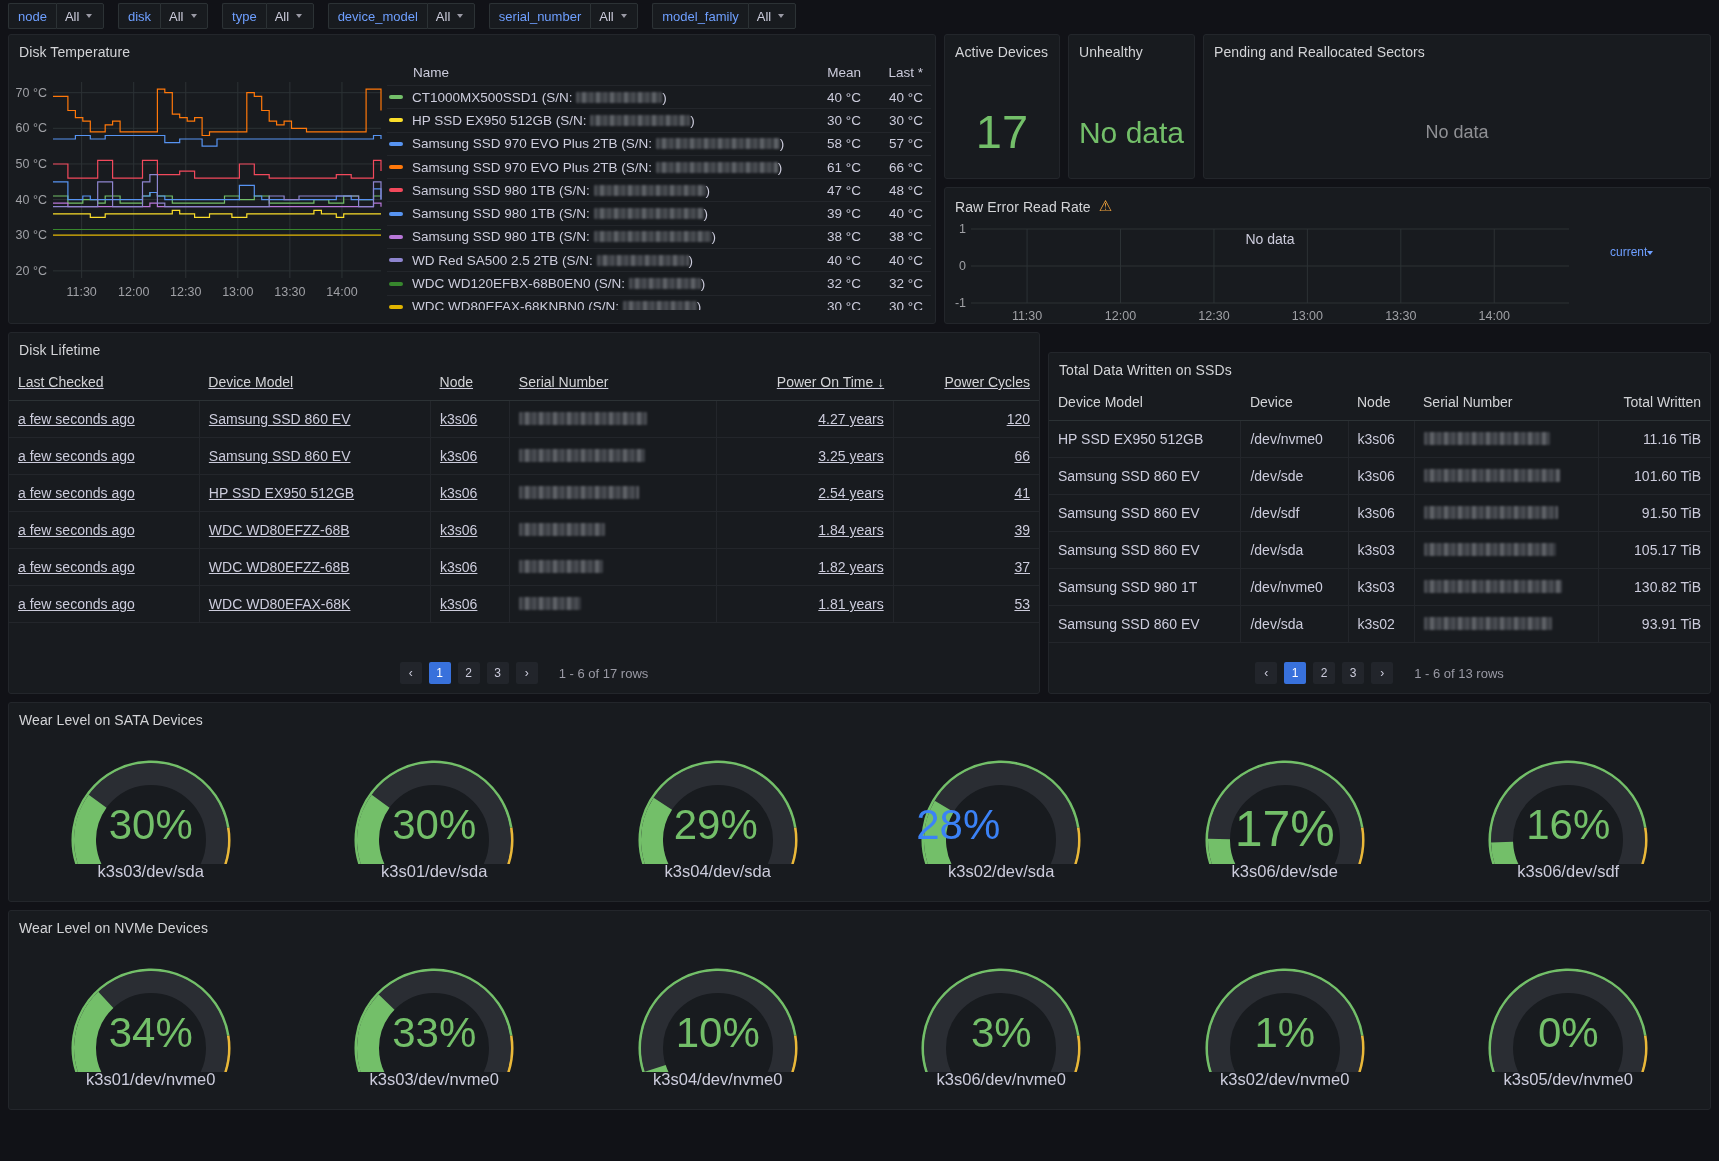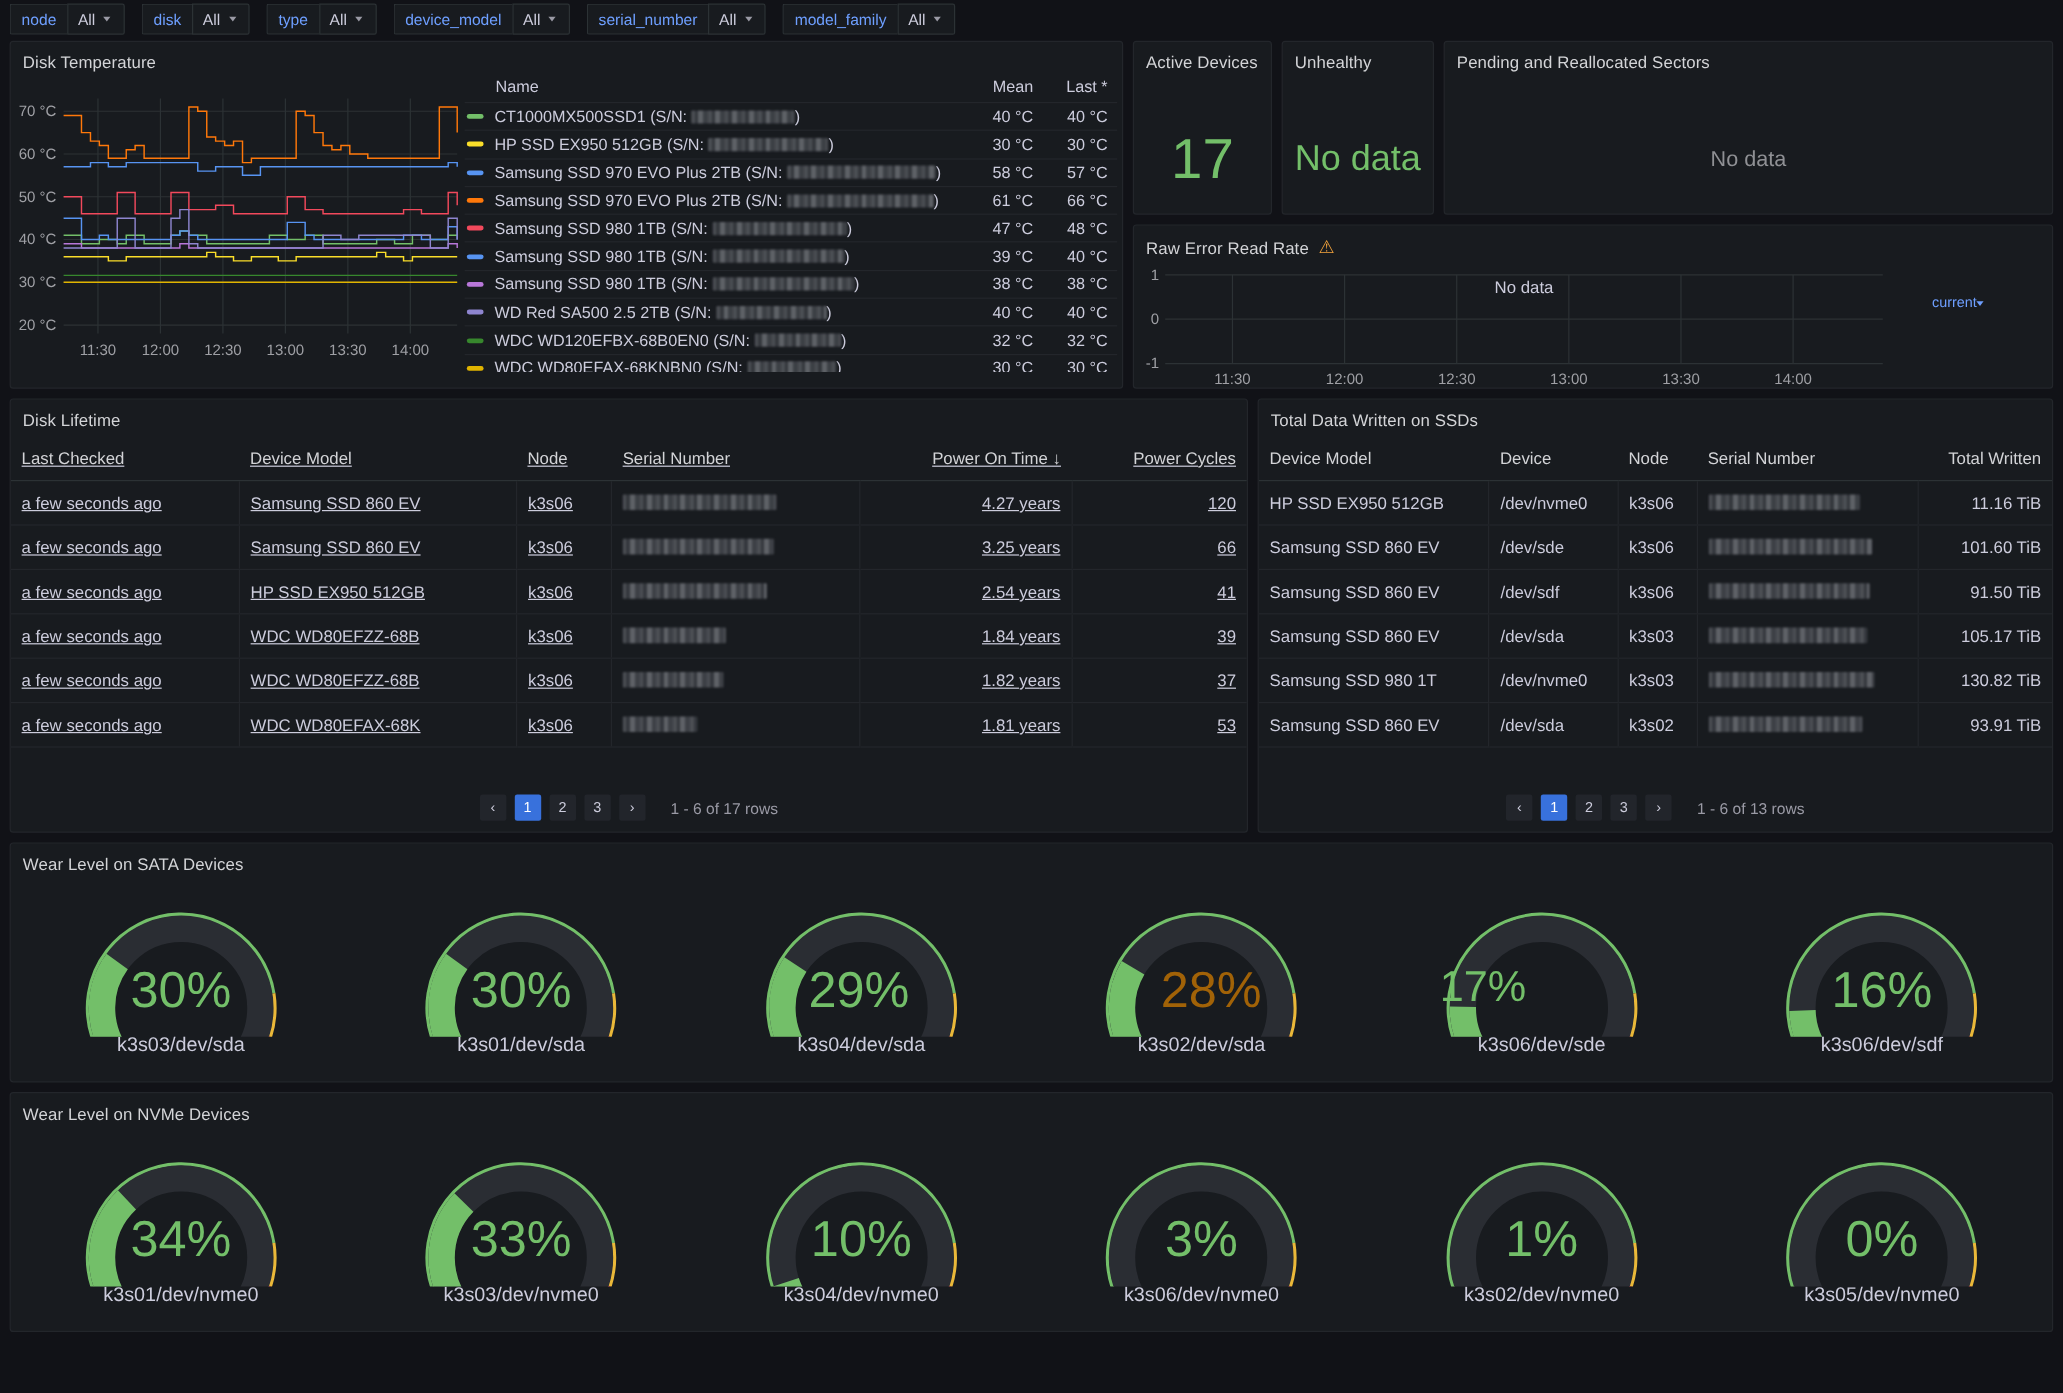--- a/index.html
+++ b/index.html
@@ -71,21 +71,21 @@
   
   #p-raw { flex: 1; }
   .raw-body { display: flex; height: 112px; }
   .warnicon { color: #f2a33c; font-size: 15px; margin-left: 8px; }
   .raw-legend { width: 100px; padding-top: 30px; font-size: 12px; color: #6e9fff;
                 display: flex; align-items: flex-start; gap: 0; }
 
   
   .mid { height: 370px; }
   #p-lifetime { width: 1032px; }
-  #p-written { flex: 1; }
+  #p-written { flex: 1; margin-top: 20px; }
   table { width: 100%; border-collapse: collapse; font-size: 14px; }
   th { color: #d3d4d7; font-weight: 400; text-align: left; padding: 10px 9px; border-bottom: 1px solid #2c3235; white-space: nowrap; }
   td { color: #ccccdc; padding: 10px 9px; border-bottom: 1px solid #23262b; white-space: nowrap;
        overflow: hidden; text-overflow: clip; }
   .num { text-align: right; }
   .cellborder { border-left: 1px solid #23262b; }
   .pager { position: absolute; bottom: 9px; left: 0; right: 0; display: flex; justify-content: center;
            align-items: center; gap: 7px; font-size: 13px; }
   .pgbtn { width: 22px; height: 22px; background: #22252b; border-radius: 2px; color: #ccccdc;
            display: flex; align-items: center; justify-content: center; font-size: 12px; }
@@ -533,34 +533,34 @@
         </div>
         <div class="gauge">
           <div style="position:relative">
             <svg width="170" height="132" viewBox="0 0 170 132">
               <path d="M29.85 163.15 A78 78 0 1 1 162.04 95.80" fill="none" stroke="#73bf69" stroke-width="3" stroke-linecap="butt"></path>
               <path d="M162.04 95.80 A78 78 0 0 1 159.18 132.10" fill="none" stroke="#eab839" stroke-width="3" stroke-linecap="butt"></path>
               <path d="M159.18 132.10 A78 78 0 0 1 140.15 163.15" fill="none" stroke="#f2495c" stroke-width="3" stroke-linecap="butt"></path>
               <path d="M38.33 154.67 A66 66 0 1 1 131.67 154.67" fill="none" stroke="#2a2d33" stroke-width="22" stroke-linecap="butt"></path>
               <path d="M38.33 154.67 A66 66 0 0 1 28.19 74.40" fill="none" stroke="#73bf69" stroke-width="22" stroke-linecap="butt"></path>
             </svg>
-            <div style="position:absolute;left:16px;right:0;top:72px;text-align:center;font-size:42px;color:#a16207;line-height:1">28%</div>
+            <div style="position:absolute;left:0;right:0;top:72px;text-align:left;font-size:42px;color:#3b82f6;line-height:1">28%</div>
           </div>
           <div class="glabel">k3s02/dev/sda</div>
         </div>
         <div class="gauge">
           <div style="position:relative">
             <svg width="170" height="132" viewBox="0 0 170 132">
               <path d="M29.85 163.15 A78 78 0 1 1 162.04 95.80" fill="none" stroke="#73bf69" stroke-width="3" stroke-linecap="butt"></path>
               <path d="M162.04 95.80 A78 78 0 0 1 159.18 132.10" fill="none" stroke="#eab839" stroke-width="3" stroke-linecap="butt"></path>
               <path d="M159.18 132.10 A78 78 0 0 1 140.15 163.15" fill="none" stroke="#f2495c" stroke-width="3" stroke-linecap="butt"></path>
               <path d="M38.33 154.67 A66 66 0 1 1 131.67 154.67" fill="none" stroke="#2a2d33" stroke-width="22" stroke-linecap="butt"></path>
               <path d="M38.33 154.67 A66 66 0 0 1 19.01 106.96" fill="none" stroke="#73bf69" stroke-width="22" stroke-linecap="butt"></path>
             </svg>
-            <div style="position:absolute;left:0;right:0;top:72px;text-align:left;font-size:36px;color:#73bf69;line-height:1">17%</div>
+            <div style="position:absolute;left:0;right:0;top:72px;text-align:center;font-size:50px;color:#73bf69;line-height:1">17%</div>
           </div>
           <div class="glabel">k3s06/dev/sde</div>
         </div>
         <div class="gauge">
           <div style="position:relative">
             <svg width="170" height="132" viewBox="0 0 170 132">
               <path d="M29.85 163.15 A78 78 0 1 1 162.04 95.80" fill="none" stroke="#73bf69" stroke-width="3" stroke-linecap="butt"></path>
               <path d="M162.04 95.80 A78 78 0 0 1 159.18 132.10" fill="none" stroke="#eab839" stroke-width="3" stroke-linecap="butt"></path>
               <path d="M159.18 132.10 A78 78 0 0 1 140.15 163.15" fill="none" stroke="#f2495c" stroke-width="3" stroke-linecap="butt"></path>
               <path d="M38.33 154.67 A66 66 0 1 1 131.67 154.67" fill="none" stroke="#2a2d33" stroke-width="22" stroke-linecap="butt"></path>

